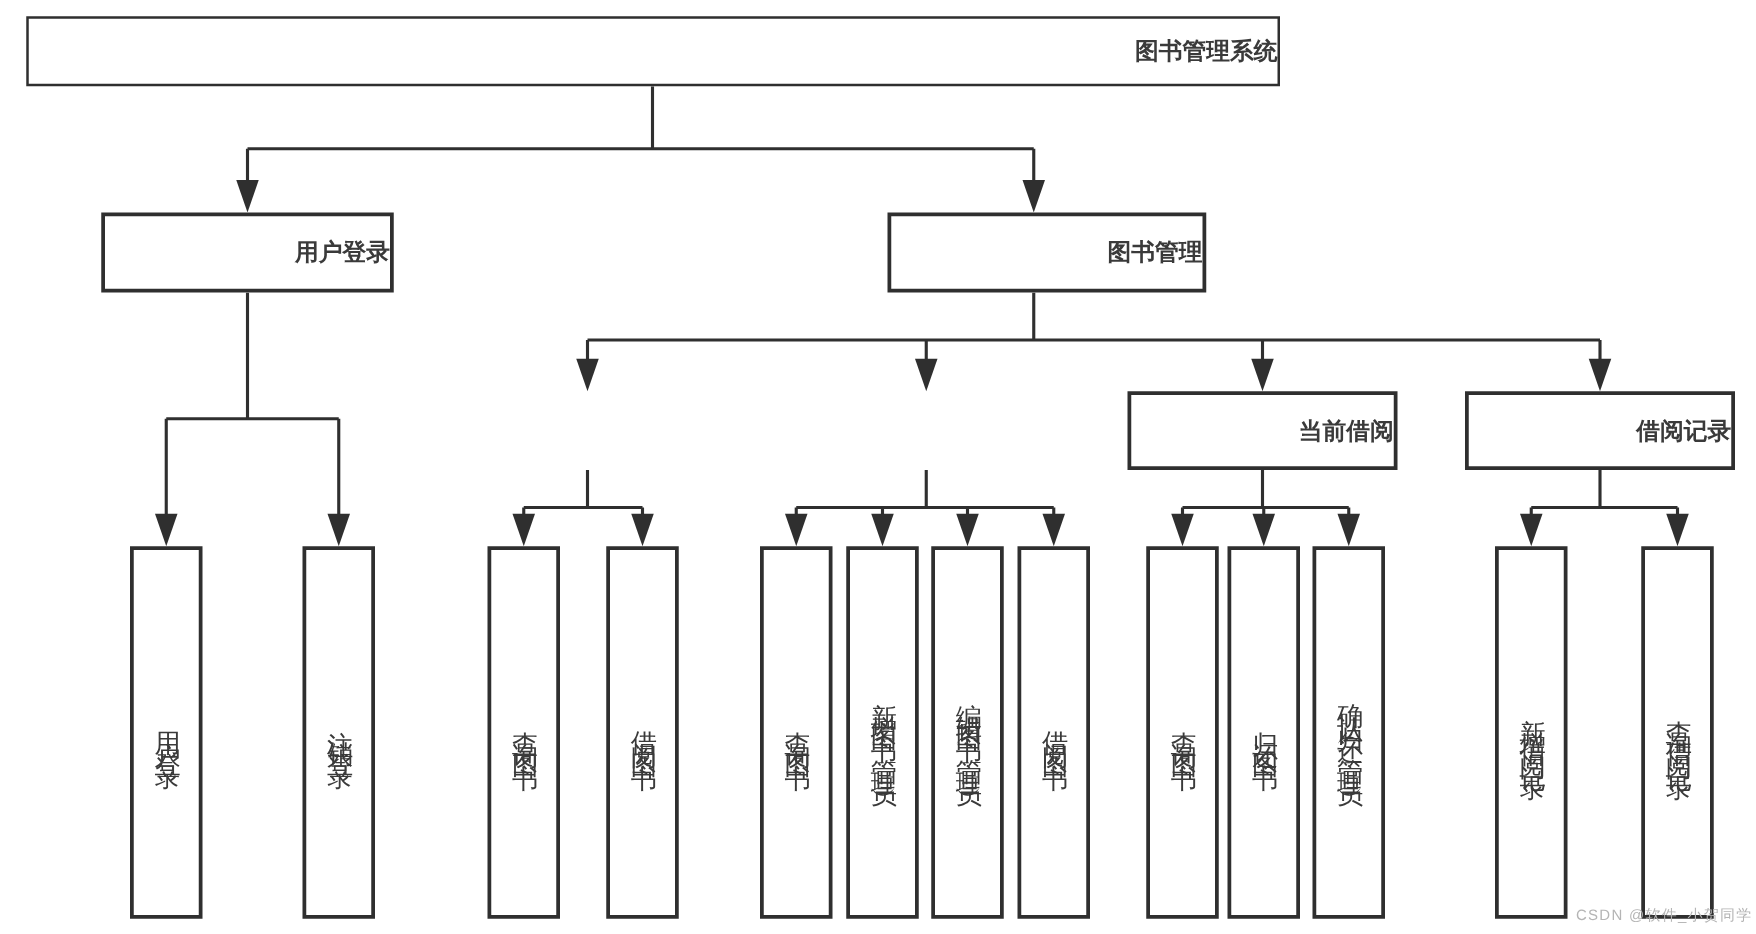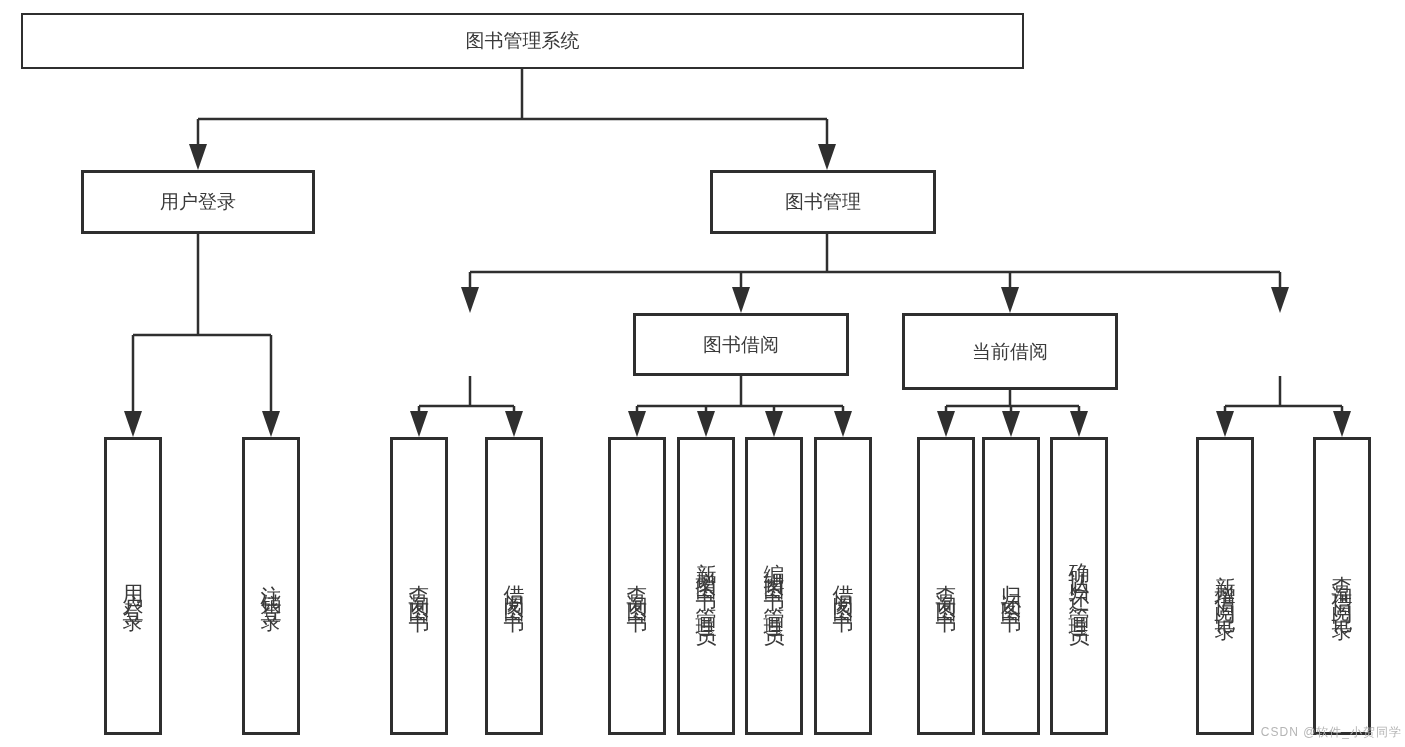--- a/index.html
+++ b/index.html
@@ -19,24 +19,25 @@
   .wires{
     position:absolute;left:0;top:0;width:1405px;height:747px;
     color:var(--line);
   }
   .wires line{stroke:currentColor;stroke-width:2.5;}
   .wires polygon{fill:currentColor;}
   .box{
     position:absolute;box-sizing:border-box;
     border:3px solid var(--line);
     background:var(--background);
-    display:flex;align-items:center;justify-content:center;
+    display:flex;align-items:center;justify-content:flex-end;
     color:var(--text);
     font-size:19px;
     z-index:2;
+    font-weight:bold;
   }
   .box.root{border-width:2.5px;font-size:19px;}
   .leaf{
     position:absolute;box-sizing:border-box;
     top:437px;width:58px;height:298px;
     border:3px solid var(--line);
     background:var(--background);
     display:flex;align-items:center;justify-content:center;
     z-index:2;
   }
@@ -126,29 +127,29 @@
       <polygon points="1333,411 1351,411 1342,437"></polygon>
   </svg>
 
   <div class="box root" style="left:21px;top:13px;width:1003px;height:56px">
     <span>图书管理系统</span>
   </div>
 
   <div class="box" style="left:81px;top:170px;width:234px;height:64px">
     <span>用户登录</span>
   </div>
-  <div class="box" style="left:710px;top:170px;width:226px;height:64px">
+  <div class="box" style="left:710px;top:170px;width:255px;height:64px">
     <span>图书管理</span>
   </div>
 
-  <div class="box" style="left:633px;top:313px;width:216px;height:63px">
-    <span>图书借阅</span>
+  <div class="box" style="left:902px;top:313px;width:216px;height:63px">
+    <span>当前借阅</span>
   </div>
-  <div class="box" style="left:902px;top:313px;width:216px;height:77px">
-    <span>当前借阅</span>
+  <div class="box" style="left:1172px;top:313px;width:216px;height:63px">
+    <span>借阅记录</span>
   </div>
 
   <div class="leaf" style="left:104px">
     <span>用户登录</span>
   </div>
   <div class="leaf" style="left:242px">
     <span>注销登录</span>
   </div>
 
   <div class="leaf" style="left:390px">

